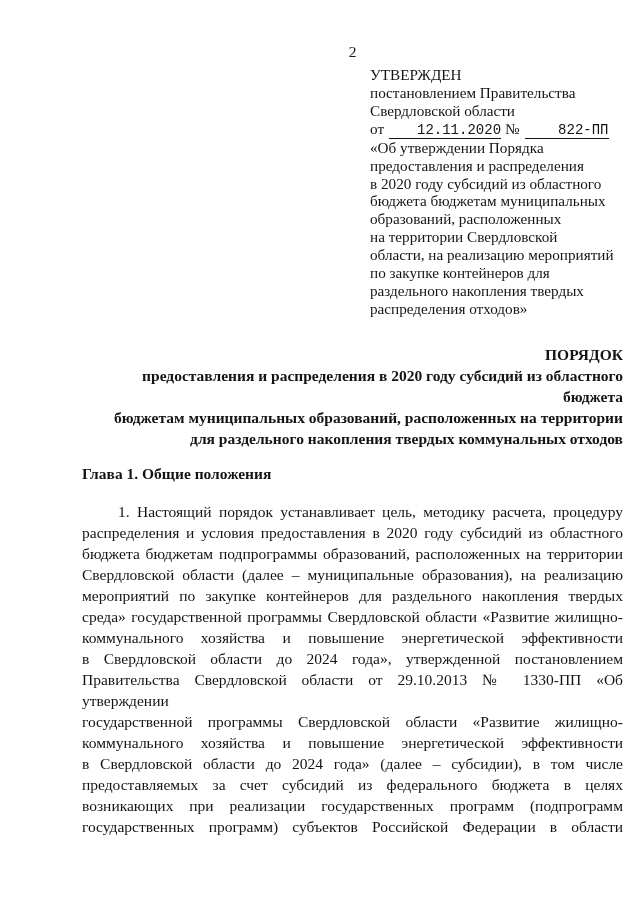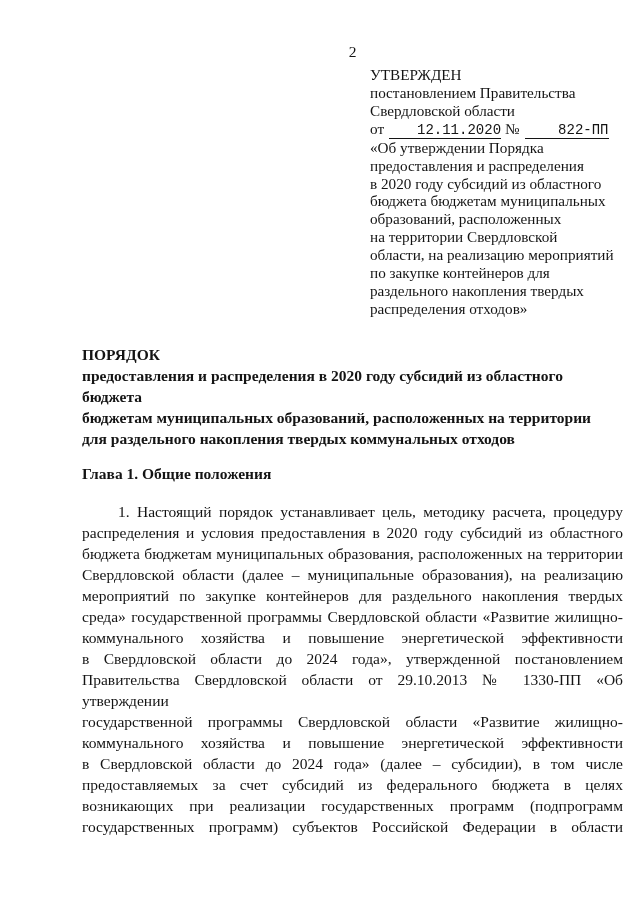--- a/index.html
+++ b/index.html
@@ -36,21 +36,21 @@
     font-family: "Liberation Mono", "DejaVu Sans Mono", monospace;
     font-size: 14px;
     line-height: 15px;
     vertical-align: baseline;
   }
   .fill.date { width: 112px; margin-left: 5px; margin-right: 4px; }
   .fill.num  { width: 84px;  margin-left: 5px; }
   .doc-title {
     margin-top: 26px;
     font-weight: bold;
-    text-align: left;
+    text-align: right;
     font-size: 15.5px;
     line-height: 21px;
   }
   .chapter {
     margin-top: 14px;
     font-weight: bold;
     text-align: left;
     font-size: 15.5px;
     line-height: 21px;
   }
@@ -96,21 +96,21 @@
     <div>предоставления и распределения в 2020 году субсидий из областного бюджета</div>
     <div>бюджетам муниципальных образований, расположенных на территории</div>
     <div>для раздельного накопления твердых коммунальных отходов</div>
   </div>
 
   <div class="chapter">Глава 1. Общие положения</div>
 
   <div class="body-text">
     <div class="body-line indent">1. Настоящий порядок устанавливает цель, методику расчета, процедуру</div>
     <div class="body-line">распределения и условия предоставления в 2020 году субсидий из областного</div>
-    <div class="body-line">бюджета бюджетам муниципальных образования, расположенных на территории</div>
+    <div class="body-line">бюджета бюджетам подпрограммы образований, расположенных на территории</div>
     <div class="body-line">Свердловской области (далее – муниципальные образования), на реализацию</div>
     <div class="body-line">мероприятий по закупке контейнеров для раздельного накопления твердых</div>
     <div class="body-line">среда» государственной программы Свердловской области «Развитие жилищно-</div>
     <div class="body-line">коммунального хозяйства и повышение энергетической эффективности</div>
     <div class="body-line">в Свердловской области до 2024 года», утвержденной постановлением</div>
     <div class="body-line">Правительства Свердловской области от 29.10.2013 № 1330-ПП «Об утверждении</div>
     <div class="body-line">государственной программы Свердловской области «Развитие жилищно-</div>
     <div class="body-line">коммунального хозяйства и повышение энергетической эффективности</div>
     <div class="body-line">в Свердловской области до 2024 года» (далее – субсидии), в том числе</div>
     <div class="body-line">предоставляемых за счет субсидий из федерального бюджета в целях</div>

